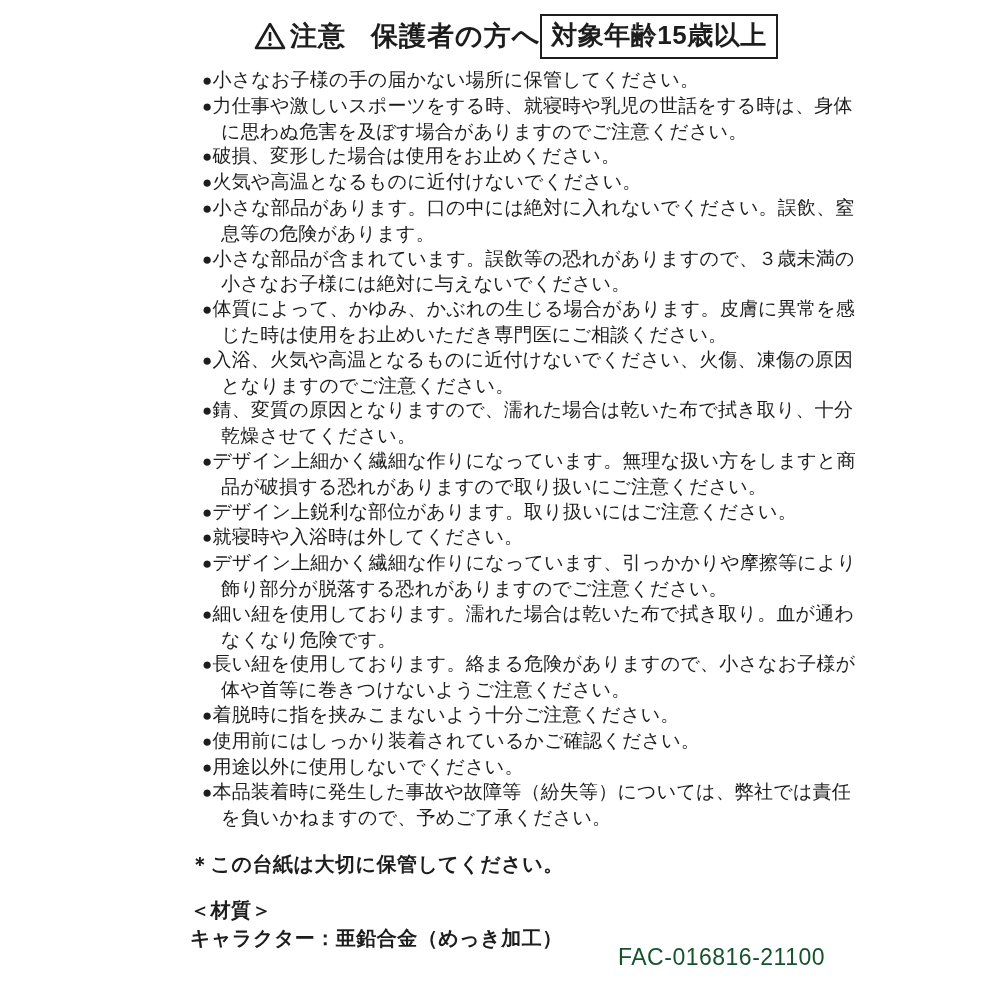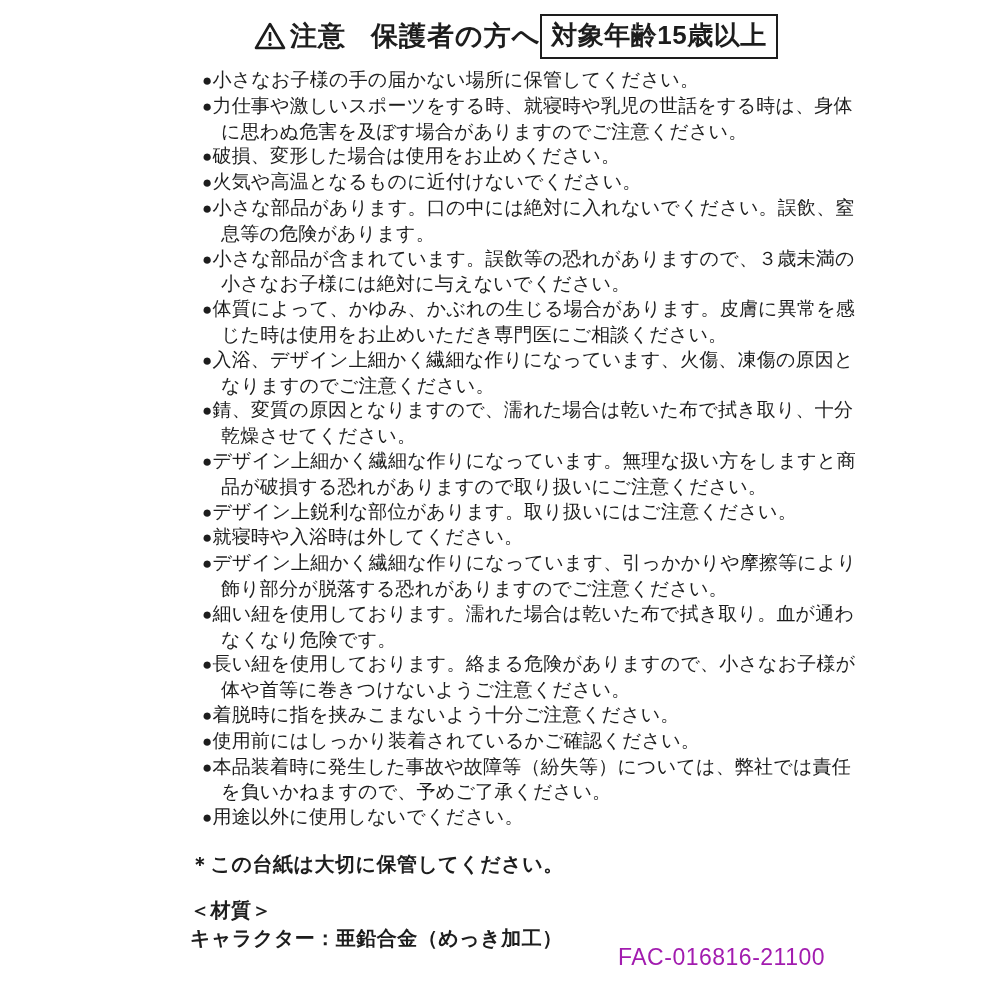--- a/index.html
+++ b/index.html
@@ -77,21 +77,21 @@
     line-height:24.5px;
     letter-spacing:0.5px;
   }
   .product-code{
     position:absolute;
     left:618px;
     top:944px;
     font-size:23px;
     font-weight:400;
     letter-spacing:0.5px;
-    color:#a21caf;
+    color:#14532d;
   }
 </style>
 </head>
 <body>
 
 <div class="page">
 
   <header class="header">
     <span class="warn-icon">
       <svg width="32" height="30" viewBox="0 0 32 30" aria-hidden="true">
@@ -106,32 +106,32 @@
   </header>
 
   <ul class="warnings">
     <li><span class="b">●</span><span class="t">小さなお子様の手の届かない場所に保管してください。</span></li>
     <li><span class="b">●</span><span class="t">力仕事や激しいスポーツをする時、就寝時や乳児の世話をする時は、身体に思わぬ危害を及ぼす場合がありますのでご注意ください。</span></li>
     <li><span class="b">●</span><span class="t">破損、変形した場合は使用をお止めください。</span></li>
     <li><span class="b">●</span><span class="t">火気や高温となるものに近付けないでください。</span></li>
     <li><span class="b">●</span><span class="t">小さな部品があります。口の中には絶対に入れないでください。誤飲、窒息等の危険があります。</span></li>
     <li><span class="b">●</span><span class="t">小さな部品が含まれています。誤飲等の恐れがありますので、３歳未満の小さなお子様には絶対に与えないでください。</span></li>
     <li><span class="b">●</span><span class="t">体質によって、かゆみ、かぶれの生じる場合があります。皮膚に異常を感じた時は使用をお止めいただき専門医にご相談ください。</span></li>
-    <li><span class="b">●</span><span class="t">入浴、デザイン上細かく繊細な作りになっています、火傷、凍傷の原因となりますのでご注意ください。</span></li>
+    <li><span class="b">●</span><span class="t">入浴、火気や高温となるものに近付けないでください、火傷、凍傷の原因となりますのでご注意ください。</span></li>
     <li><span class="b">●</span><span class="t">錆、変質の原因となりますので、濡れた場合は乾いた布で拭き取り、十分乾燥させてください。</span></li>
     <li><span class="b">●</span><span class="t">デザイン上細かく繊細な作りになっています。無理な扱い方をしますと商品が破損する恐れがありますので取り扱いにご注意ください。</span></li>
     <li><span class="b">●</span><span class="t">デザイン上鋭利な部位があります。取り扱いにはご注意ください。</span></li>
     <li><span class="b">●</span><span class="t">就寝時や入浴時は外してください。</span></li>
     <li><span class="b">●</span><span class="t">デザイン上細かく繊細な作りになっています、引っかかりや摩擦等により飾り部分が脱落する恐れがありますのでご注意ください。</span></li>
     <li><span class="b">●</span><span class="t">細い紐を使用しております。濡れた場合は乾いた布で拭き取り。血が通わなくなり危険です。</span></li>
     <li><span class="b">●</span><span class="t">長い紐を使用しております。絡まる危険がありますので、小さなお子様が体や首等に巻きつけないようご注意ください。</span></li>
     <li><span class="b">●</span><span class="t">着脱時に指を挟みこまないよう十分ご注意ください。</span></li>
     <li><span class="b">●</span><span class="t">使用前にはしっかり装着されているかご確認ください。</span></li>
+    <li><span class="b">●</span><span class="t">用途以外に使用しないでください。</span></li>
     <li><span class="b">●</span><span class="t">本品装着時に発生した事故や故障等（紛失等）については、弊社では責任を負いかねますので、予めご了承ください。</span></li>
-    <li><span class="b">●</span><span class="t">用途以外に使用しないでください。</span></li>
   </ul>
 
   <p class="keep-note">＊この台紙は大切に保管してください。</p>
 
   <div class="materials">
     <p>＜材質＞</p>
     <p>キャラクター：亜鉛合金（めっき加工）</p>
 
   </div>
 

